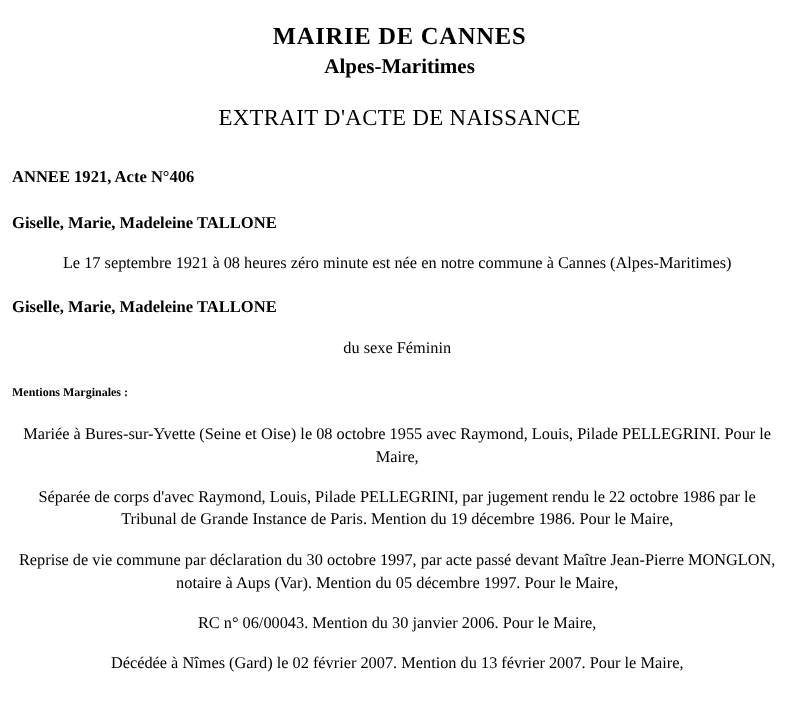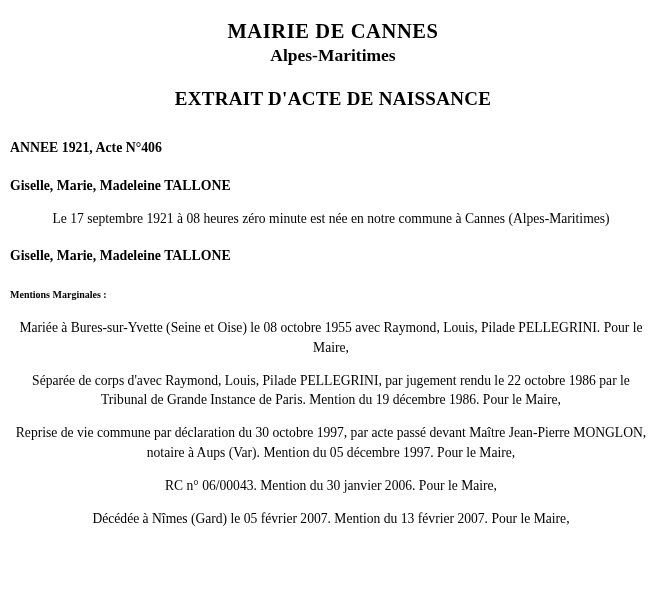--- a/index.html
+++ b/index.html
@@ -65,21 +65,21 @@
     letter-spacing: 0.6px;
     line-height: 1.15;
   }
   .title-sub {
     font-size: 17.5px;
     font-weight: bold;
     line-height: 1.3;
   }
   .title-doc {
     font-size: 19px;
-    font-weight: bold;
+    font-weight: normal;
     margin-top: 22px;
     letter-spacing: 0.3px;
   }
 
   
   .content {
     padding: 0 14px 0 10px;
     font-size: 13.6px;
     line-height: 1.42;
   }
@@ -132,23 +132,24 @@
   <div class="content">
 
     <div class="line-strong blk">ANNEE 1921, Acte N°406</div>
 
     <div class="line-strong blk">Giselle, Marie, Madeleine TALLONE</div>
 
     <div class="para blk-tight">Le 17 septembre 1921 à 08 heures zéro minute est née en notre commune à Cannes (Alpes-Maritimes)</div>
 
     <div class="line-strong blk">Giselle, Marie, Madeleine TALLONE</div>
 
+    <div class="para blk-tight">du sexe Féminin</div>
 
     <div class="mentions-title">Mentions Marginales :</div>
 
     <div class="mention mention-first">Mariée à Bures-sur-Yvette (Seine et Oise) le 08 octobre 1955 avec Raymond, Louis, Pilade PELLEGRINI. Pour le Maire,</div>
     <div class="mention">Séparée de corps d'avec  Raymond, Louis, Pilade PELLEGRINI, par jugement  rendu le 22 octobre 1986 par le Tribunal de Grande Instance de Paris. Mention du 19 décembre 1986. Pour le Maire,</div>
     <div class="mention">Reprise de vie commune par déclaration du 30 octobre 1997, par acte passé devant Maître Jean-Pierre MONGLON, notaire à Aups (Var). Mention du 05 décembre 1997. Pour le Maire,</div>
     <div class="mention">RC n° 06/00043. Mention du 30 janvier 2006. Pour le Maire,</div>
-    <div class="mention">Décédée à Nîmes (Gard) le 05 février 2007. Mention du 13 février 2007. Pour le Maire,</div>
+    <div class="mention">Décédée à Nîmes (Gard) le 02 février 2007. Mention du 13 février 2007. Pour le Maire,</div>
 
   </div>
 </div>
 
 </body></html>

